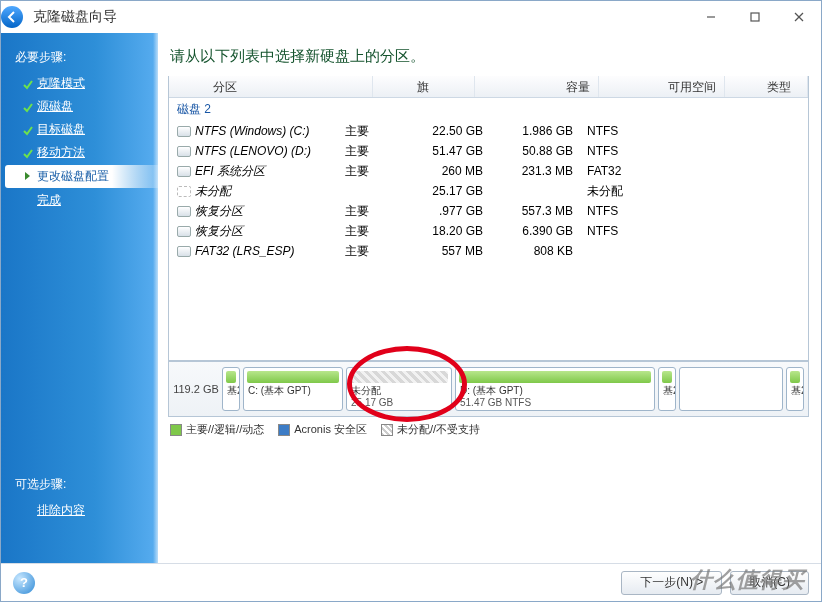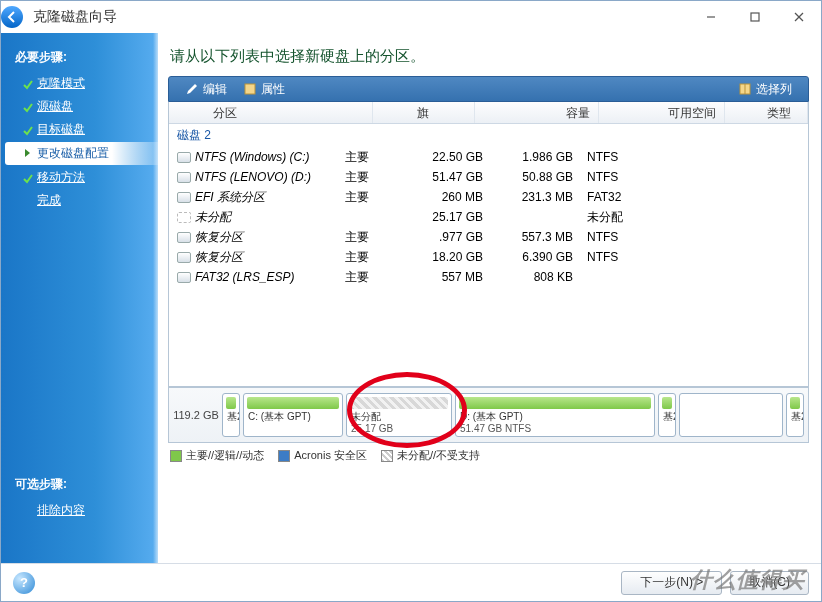--- a/index.html
+++ b/index.html
@@ -10,21 +10,21 @@
   .titlebar .back-btn svg { width:12px; height:12px; fill:#fff; }
   .titlebar .title { font-size: 14px; color: #333; }
   .win-controls { margin-left: auto; display: flex; }
   .win-controls div { width: 44px; height: 28px; display: flex; align-items: center; justify-content: center; color: #666; font-size: 13px; }
   .win-controls svg { width:10px; height:10px; stroke:#555; stroke-width:1.2; fill:none; }
   
   .body-row { display: flex; height: 530px; }
   
   .sidebar { width: 175px; background: linear-gradient(to right,#1a76c7,#2e8fd8 60%,#58adf0); color: #fff; font-size: 12px; padding-top: 12px; position: relative; }
   .sidebar-fade { position:absolute; top:0; right:-1px; width:6px; height:100%; background:linear-gradient(to right,rgba(255,255,255,0) , rgba(255,255,255,.7)); }
-  .sidebar .hdr { padding: 4px 14px 6px; font-weight: bold; font-size: 12px; }
+  .sidebar .hdr { padding: 4px 14px 6px; font-weight: normal; font-size: 12px; }
   .sidebar .step { display: flex; align-items: center; padding: 3px 14px 3px 22px; text-decoration: underline; }
   .sidebar .step .chk { width: 10px; height: 10px; margin-right: 4px; }
   .sidebar .step .chk svg { width:10px; height:10px; }
   .sidebar .step.active { background: linear-gradient(to right,#fff,#fff 70%,rgba(255,255,255,.2)); color: #1a5fa8; text-decoration:none; padding-left:18px; border-top-left-radius:3px; border-bottom-left-radius:3px; margin:1px 0 1px 4px; }
   .sidebar .step.active .arrow { margin-right:4px; }
   .sidebar .step.done { }
   .sidebar .step.pending { padding-left: 36px; }
   .sidebar .spacer { height: 260px; }
   
   .main { flex: 1; display: flex; flex-direction: column; padding: 10px 12px 0 10px; }
@@ -118,70 +118,48 @@
               <path d="M1 5l3 3 5-7" stroke="#6de24c" stroke-width="2" fill="none"></path>
             </svg></span>
           <span>源磁盘</span>
         </div>
         <div class="step done">
           <span class="chk"><svg viewBox="0 0 10 10">
               <path d="M1 5l3 3 5-7" stroke="#6de24c" stroke-width="2" fill="none"></path>
             </svg></span>
           <span>目标磁盘</span>
         </div>
+        <div class="step done">
+          <span class="chk"><svg viewBox="0 0 10 10">
+              <path d="M1 5l3 3 5-7" stroke="#6de24c" stroke-width="2" fill="none"></path>
+            </svg></span>
+          <span>移动方法</span>
+        </div>
         <div class="step active">
           <span class="arrow"><svg width="10" height="10" viewBox="0 0 10 10">
               <path d="M2 1l5 4-5 4z" fill="#3a8a2e"></path>
             </svg></span>
           <span>更改磁盘配置</span>
-        </div>
-        <div class="step done">
-          <span class="chk"><svg viewBox="0 0 10 10">
-              <path d="M1 5l3 3 5-7" stroke="#6de24c" stroke-width="2" fill="none"></path>
-            </svg></span>
-          <span>移动方法</span>
         </div>
         <div class="step pending">
           <span>完成</span>
         </div>
       </div>
     <div class="spacer"></div>
     <div class="hdr">可选步骤:</div>
     <div id="optional-steps">
         <div class="step pending">
           <span>排除内容</span>
         </div>
       </div>
   </div>
 
   <div class="main">
     <div class="instruction">请从以下列表中选择新硬盘上的分区。</div>
 
-    <div class="toolbar">
-      <div class="tb-btn">
-        <svg class="tb-icon" viewBox="0 0 14 14">
-            <path d="M2 12l1-3 7-7 2 2-7 7-3 1z" fill="#fff"></path>
-          </svg>
-        <span>编辑</span>
-      </div>
-      <div class="tb-btn">
-        <svg class="tb-icon" viewBox="0 0 14 14">
-            <rect x="2" y="2" width="10" height="10" fill="#f4d68a" stroke="#b9933a"></rect>
-          </svg>
-        <span>属性</span>
-      </div>
-      <div class="spacer-flex"></div>
-      <div class="tb-btn">
-        <svg class="tb-icon" viewBox="0 0 14 14">
-            <rect x="2" y="2" width="10" height="10" fill="#f4d68a" stroke="#b9933a"></rect>
-            <line x1="7" y1="2" x2="7" y2="12" stroke="#b9933a"></line>
-          </svg>
-        <span>选择列</span>
-      </div>
-    </div>
 
     <div class="grid">
       <div class="grid-head">
         <div class="col col-part">分区</div>
         <div class="col col-flag">旗</div>
         <div class="col col-cap">容量</div>
         <div class="col col-free">可用空间</div>
         <div class="col col-type">类型</div>
       </div>
       <div class="grid-body">

